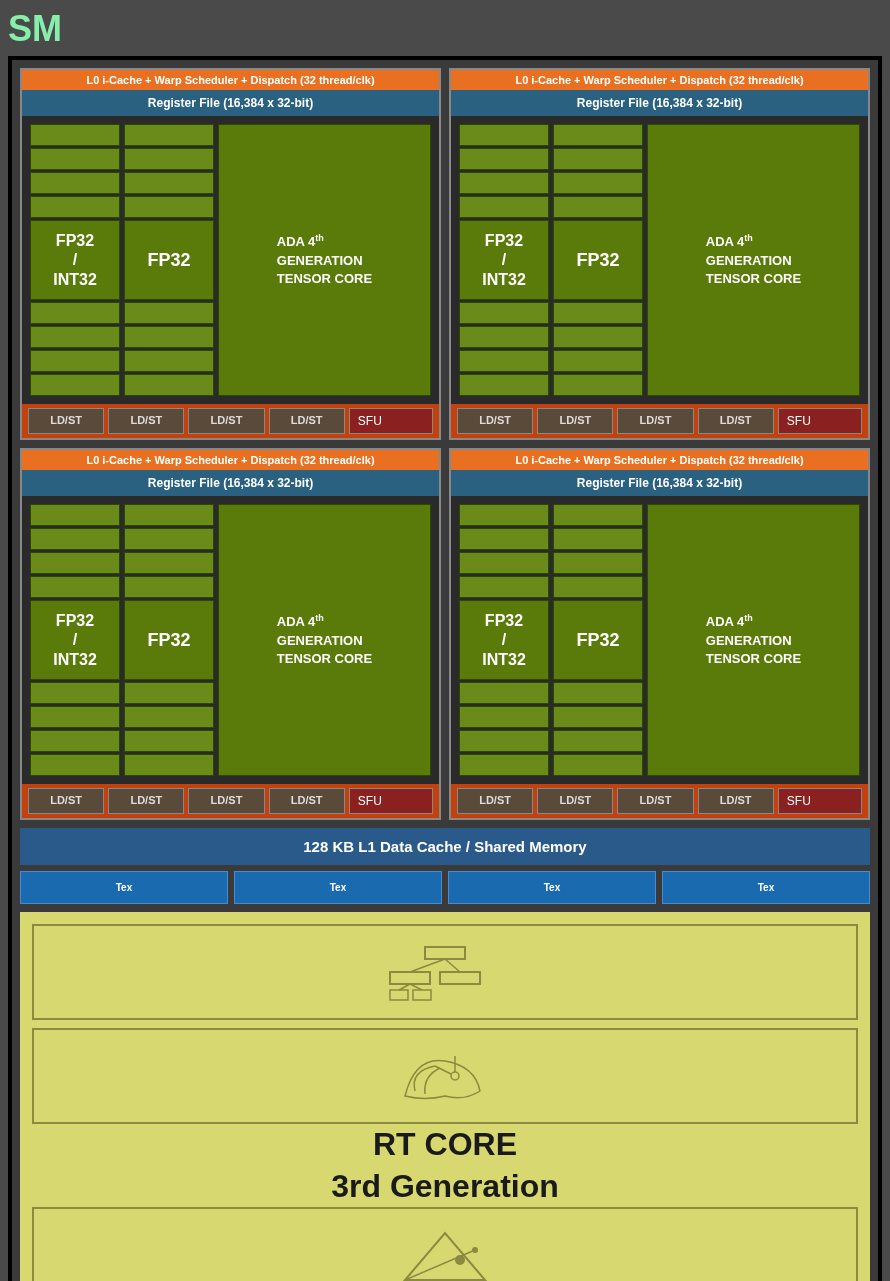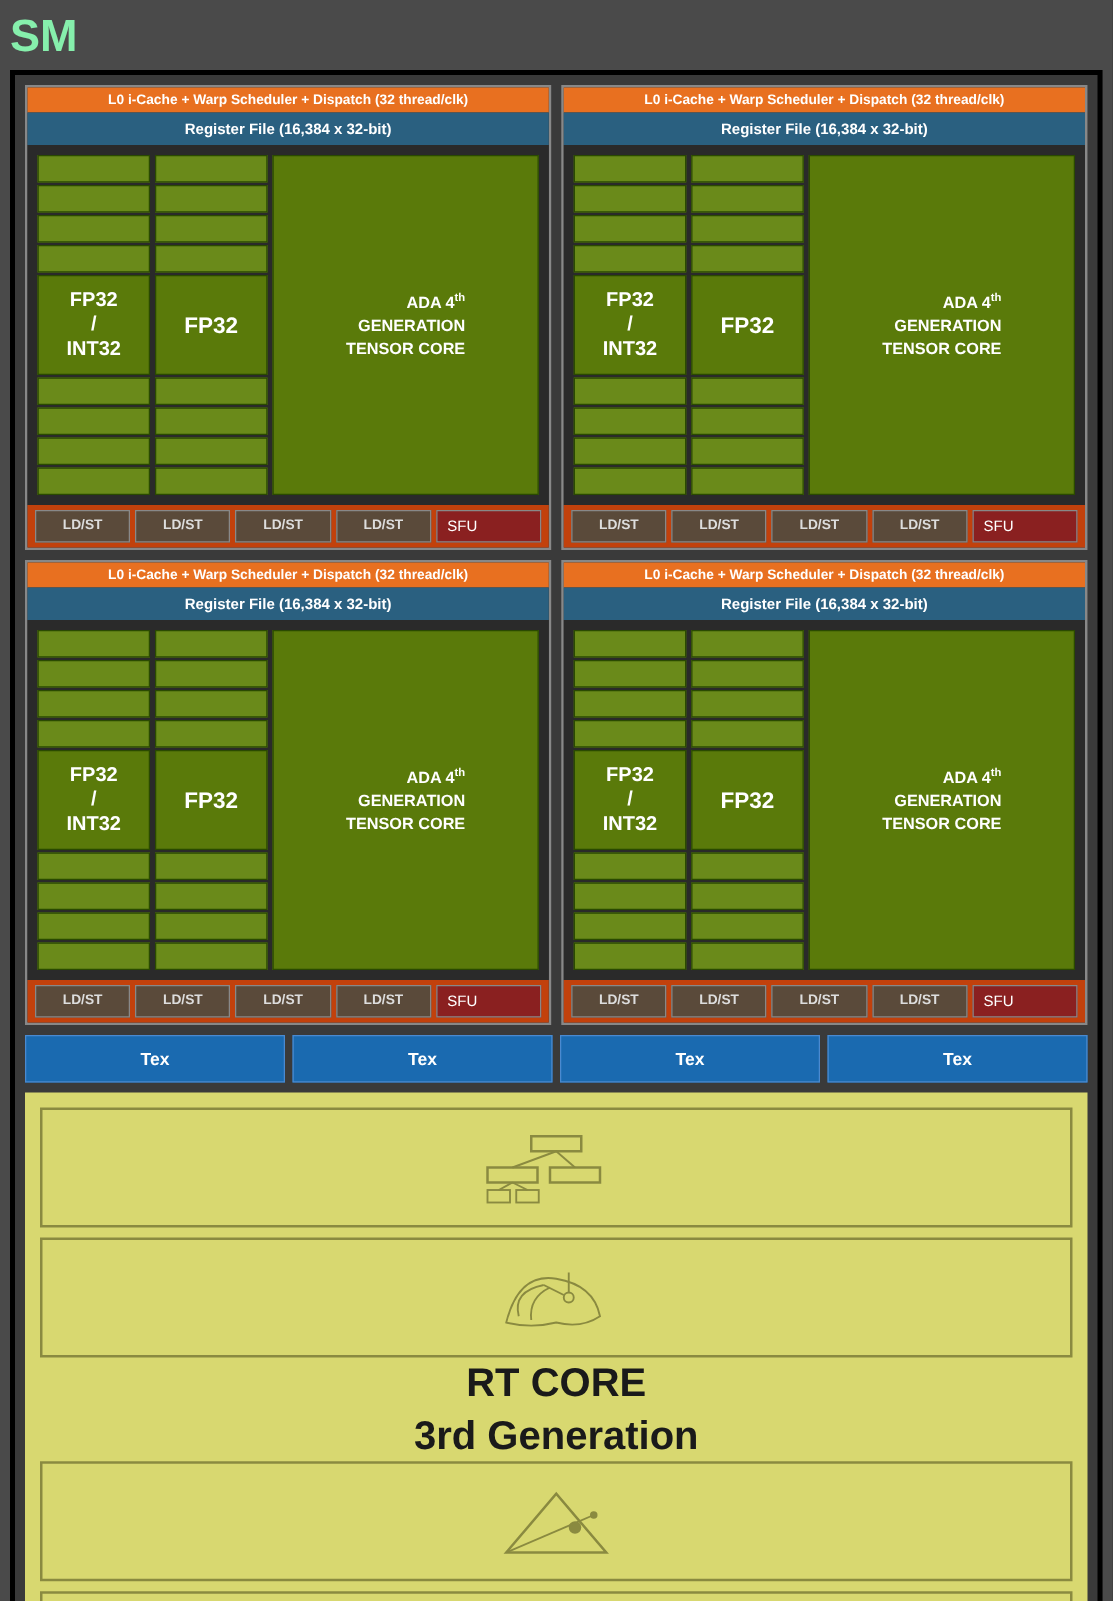--- a/index.html
+++ b/index.html
@@ -133,21 +133,21 @@
       display: flex;
       align-items: center;
       justify-content: center;
       min-height: 260px;
     }
 
     .tensor-label {
       color: white;
       font-size: 13px;
       font-weight: bold;
-      text-align: right;
+      text-align: left;
       line-height: 1.4;
     }
 
     .tensor-label sup {
       font-size: 9px;
     }
 
     .bottom-bar {
       display: flex;
       gap: 4px;
@@ -190,21 +190,21 @@
     .tex-row {
       display: grid;
       grid-template-columns: 1fr 1fr 1fr 1fr;
       gap: 6px;
       margin-bottom: 8px;
     }
 
     .tex-btn {
       background: #1a6ab0;
       color: white;
-      font-size: 14px;
+      font-size: 10px;
       font-weight: bold;
       text-align: center;
       padding: 10px;
       border: 1px solid #4a8ad0;
     }
 
     .rt-core-section {
       background: #d8d870;
       padding: 12px;
       display: flex;
@@ -439,20 +439,21 @@
         <div class="bottom-bar">
           <div class="ld-st-btn">LD/ST</div>
           <div class="ld-st-btn">LD/ST</div>
           <div class="ld-st-btn">LD/ST</div>
           <div class="ld-st-btn">LD/ST</div>
           <div class="sfu-btn">SFU</div>
         </div>
       </div>
     </div>
 
+  <div class="l1-cache-bar">128 KB L1 Data Cache / Shared Memory</div>
 
   <div class="tex-row" id="tex-row">
       <div class="tex-btn">Tex</div>
       <div class="tex-btn">Tex</div>
       <div class="tex-btn">Tex</div>
       <div class="tex-btn">Tex</div>
     </div>
 
   <div class="rt-core-section">
     <div class="rt-left">

